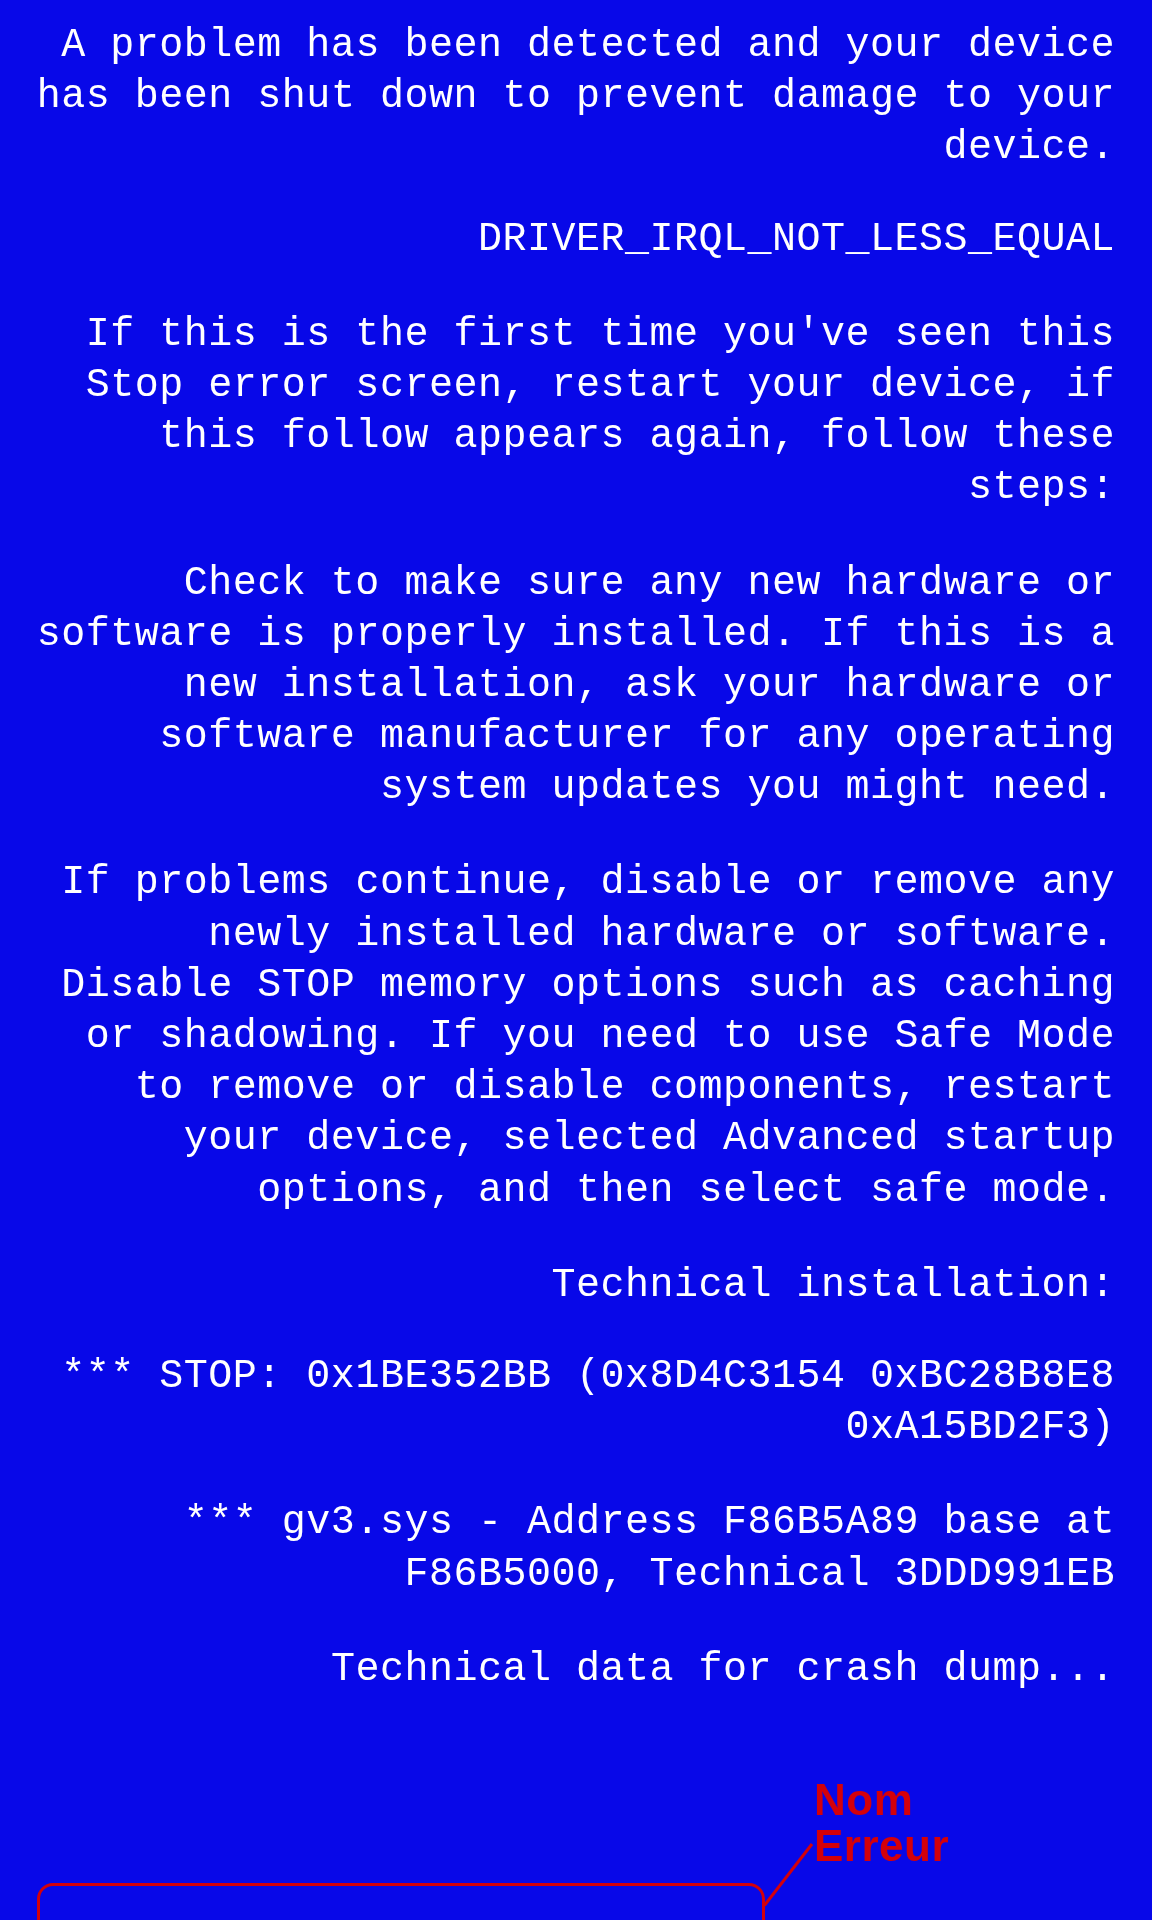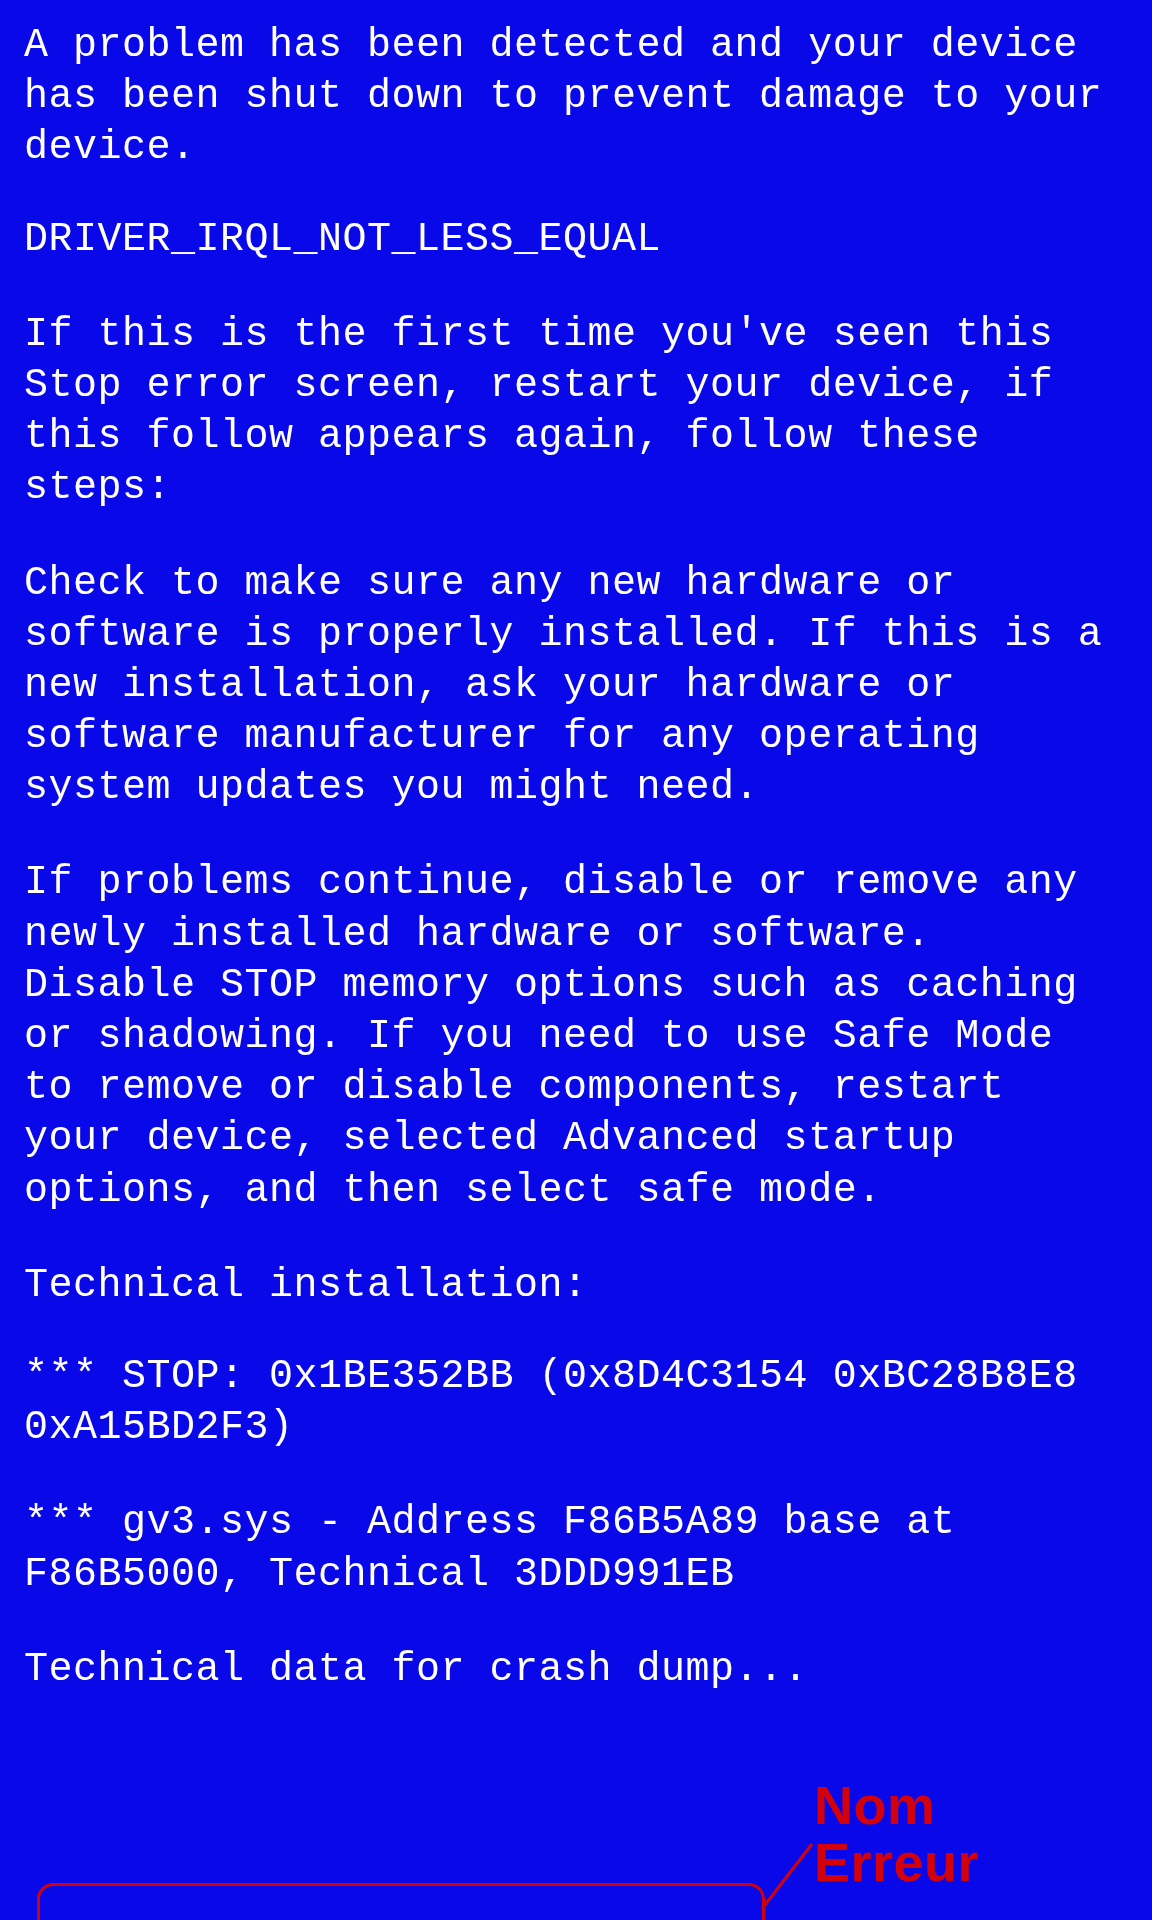--- a/index.html
+++ b/index.html
@@ -17,41 +17,42 @@
     line-height: 1.28;
     letter-spacing: 0.5px;
     padding: 20px 24px 0 24px;
     box-sizing: border-box;
     position: relative;
   }
   .para {
     margin: 0 13px 44px 0;
     white-space: pre-wrap;
     word-break: break-word;
+    text-align: right;
   }
   .para.tight { margin-bottom: 40px; }
   .para.last { margin-bottom: 0; }
 
   
   .anno {
     position: absolute;
     pointer-events: none;
   }
   .anno-box {
     position: absolute;
     border: 3px solid #d4000a;
     border-radius: 16px;
     box-sizing: border-box;
   }
   .anno-label {
     position: absolute;
     color: #d4000a;
     font-family: Arial, Helvetica, sans-serif;
     font-weight: 700;
-    font-size: 54px;
+    font-size: 44px;
     line-height: 1.05;
     white-space: nowrap;
   }
 </style>
 </head>
 <body>
 
 <div class="para tight">A problem has been detected and your device has been shut down to prevent damage to your device.</div>
 
 <div class="para">DRIVER_IRQL_NOT_LESS_EQUAL</div>

